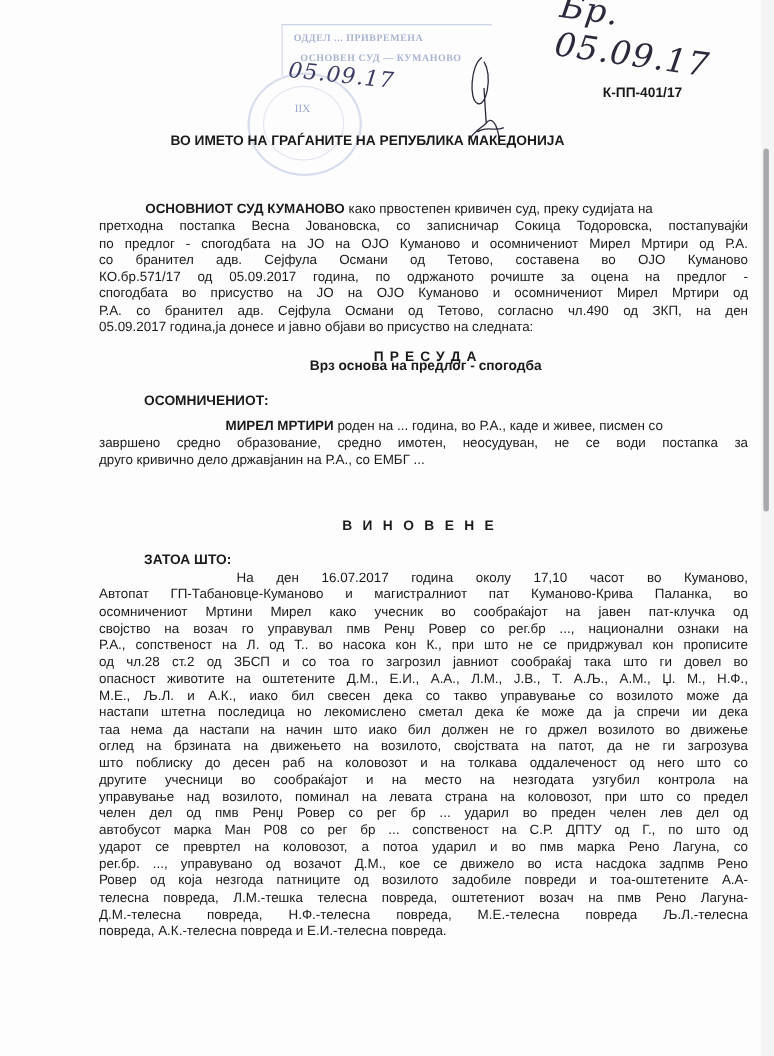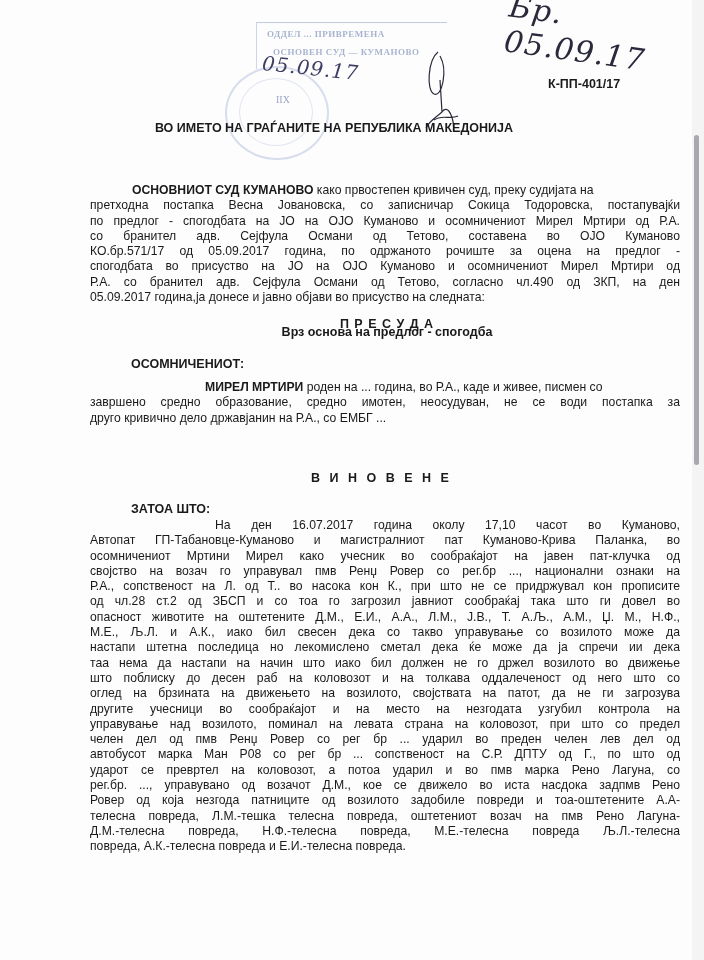--- a/index.html
+++ b/index.html
@@ -23,21 +23,21 @@
   .stamp-line2 { position: absolute; left: 16px; top: 24px; }
   .stamp-circle {
     position: absolute; left: 225px; top: 66px; width: 100px; height: 90px;
     border: 2px solid #c8d0e6; border-radius: 50%; opacity: 0.7;
   }
   .stamp-circle-inner {
     position: absolute; left: 12px; top: 10px; width: 72px; height: 66px;
     border: 1px solid #d4dbec; border-radius: 50%;
   }
   .stamp-roman {
-    position: absolute; left: 276px; top: 94px; font-family: "Liberation Serif", serif;
+    position: absolute; left: 268px; top: 94px; font-family: "Liberation Serif", serif;
     font-size: 10px; color: #9aa8c8;
   }
   .hand-date-stamp {
     position: absolute; left: 262px; top: 56px; font-family: "DejaVu Serif", serif;
     font-size: 20px; color: #3c3c64; transform: rotate(6deg); font-style: italic;
     letter-spacing: 1px;
   }
   .signature {
     position: absolute; left: 420px; top: 50px; width: 40px; height: 80px;
   }
@@ -134,22 +134,22 @@
     <div class="line" style="padding-left:125px;">На ден 16.07.2017 година околу 17,10 часот во Куманово,</div>
     <div class="line">Автопат ГП-Табановце-Куманово и магистралниот пат Куманово-Крива Паланка, во</div>
     <div class="line">осомничениот Мртини Мирел како учесник во сообраќајот на јавен пат-клучка од</div>
     <div class="line">својство на возач го управувал пмв Ренџ Ровер со рег.бр ..., национални ознаки на</div>
     <div class="line">Р.А., сопственост на Л. од Т.. во насока кон К., при што не се придржувал кон прописите</div>
     <div class="line">од чл.28 ст.2 од ЗБСП и со тоа го загрозил јавниот сообраќај така што ги довел во</div>
     <div class="line">опасност животите на оштетените Д.М., Е.И., А.А., Л.М., Ј.В., Т. А.Љ., А.М., Џ. М., Н.Ф.,</div>
     <div class="line">М.Е., Љ.Л. и А.К., иако бил свесен дека со такво управување со возилото може да</div>
     <div class="line">настапи штетна последица но лекомислено сметал дека ќе може да ја спречи ии дека</div>
     <div class="line">таа нема да настапи на начин што иако бил должен не го држел возилото  во движење</div>
+    <div class="line">оглед на брзината на движењето на возилото, својствата на патот, да не ги загрозува</div>
     <div class="line">што поблиску до десен раб на коловозот и на толкава оддалеченост од него што со</div>
-    <div class="line">оглед на брзината на движењето на возилото, својствата на патот, да не ги загрозува</div>
     <div class="line">другите учесници во сообраќајот и на место на незгодата узгубил контрола на</div>
     <div class="line">управување над возилото, поминал на левата страна на коловозот, при што со предел</div>
     <div class="line">челен дел од пмв Ренџ Ровер со рег бр ... ударил во преден челен лев дел од</div>
     <div class="line">автобусот марка Ман Р08 со рег бр ... сопственост на С.Р. ДПТУ од Г., по што од</div>
     <div class="line">ударот се превртел на коловозот, а потоа ударил и во пмв марка Рено Лагуна, со</div>
     <div class="line">рег.бр. ..., управувано од возачот Д.М., кое се движело во иста насдока задпмв Рено</div>
     <div class="line">Ровер од која незгода патниците од возилото задобиле повреди и тоа-оштетените А.А-</div>
     <div class="line">телесна повреда, Л.М.-тешка телесна повреда, оштетениот  возач на пмв Рено Лагуна-</div>
     <div class="line">Д.М.-телесна повреда, Н.Ф.-телесна повреда, М.Е.-телесна повреда Љ.Л.-телесна</div>
     <div class="line last">повреда, А.К.-телесна повреда и Е.И.-телесна повреда.</div>

